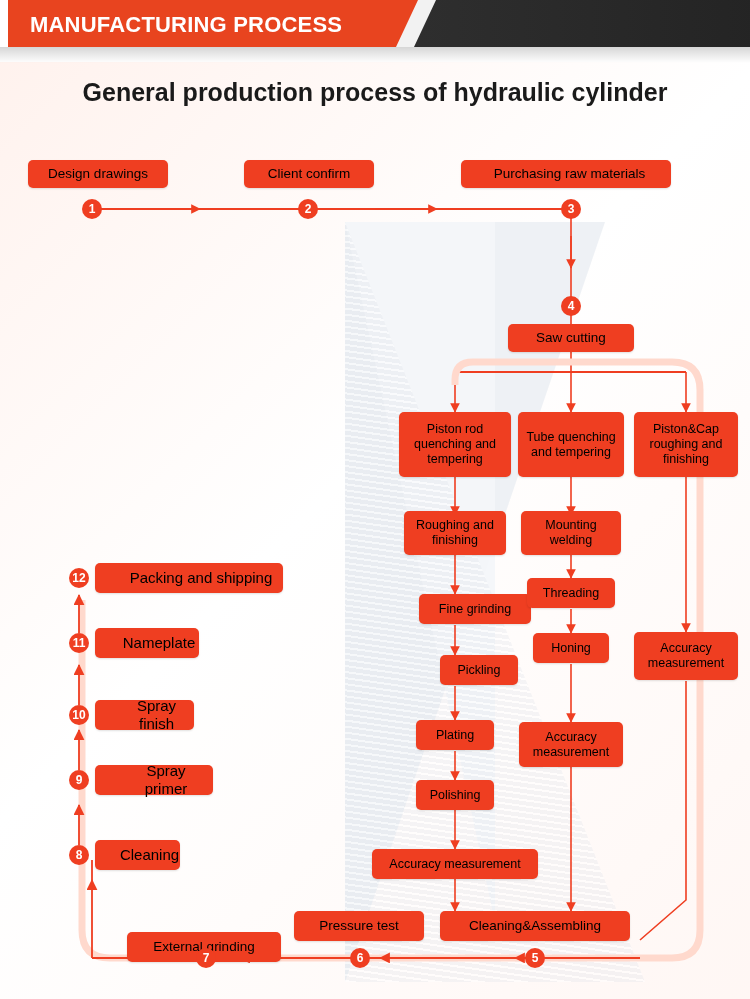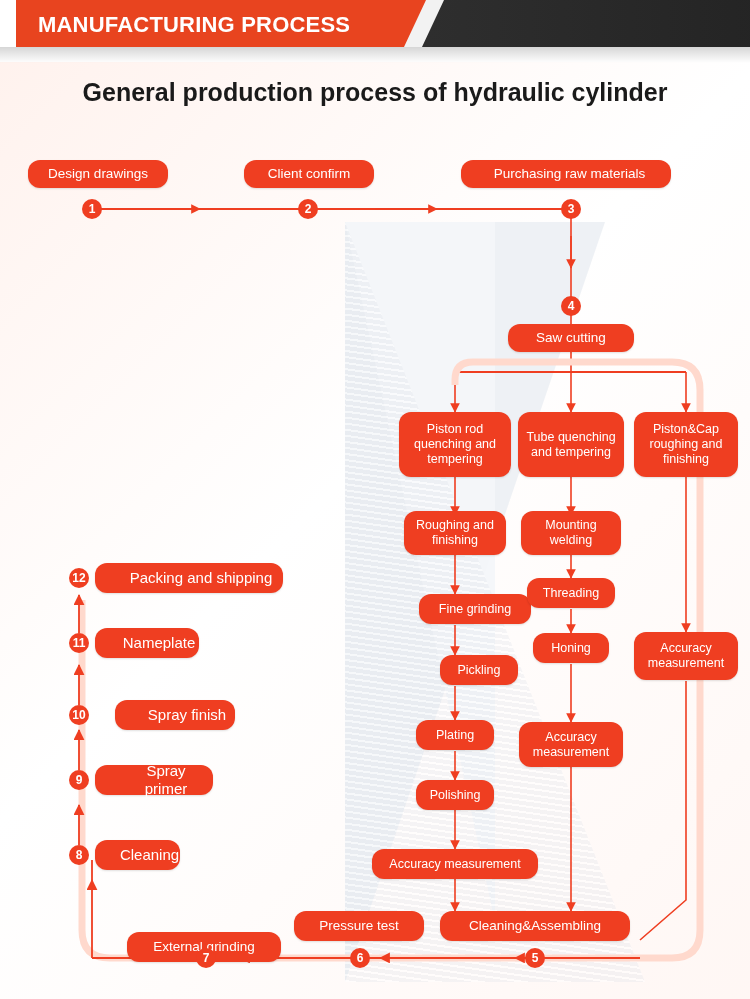--- a/index.html
+++ b/index.html
@@ -35,21 +35,21 @@
   }
   #bg-lines{
     position:absolute;left:345px;top:222px;width:300px;height:760px;
     background:repeating-linear-gradient(8deg, rgba(255,255,255,0.9) 0 2px, rgba(222,226,233,0.55) 2px 6px);
     clip-path:polygon(0 0, 100% 100%, 0 100%);
     z-index:0;opacity:.55;
   }
 
   
   #header{
-    position:absolute;left:16px;top:0;width:694px;height:50px;z-index:5;
+    position:absolute;left:8px;top:0;width:694px;height:50px;z-index:5;
   }
   #header-dark{
     position:absolute;left:0;top:0;width:750px;height:47px;
     background:linear-gradient(90deg,#3a3a3a 0%,#2e2e2e 55%,#242424 100%);
   }
   #header-red{
     position:absolute;left:0;top:0;width:420px;height:47px;
     background:#e8441f;
     clip-path:polygon(0 0, 420px 0, 390px 47px, 0 47px);
   }
@@ -73,22 +73,22 @@
     font-size:25px;font-weight:bold;color:#1a1a1a;z-index:4;
   }
 
   
   #diagram{position:absolute;left:0;top:0;width:750px;height:999px;z-index:3;}
   svg#wires{position:absolute;left:0;top:0;width:750px;height:999px;z-index:2;}
 
   .node{
     position:absolute;
     background:#ef3e21;
-    color:#ffffff;
-    border-radius:12px;
+    color:#000000;
+    border-radius:5px;
     font-size:13.5px;
     text-align:center;
     display:flex;align-items:center;justify-content:center;
     line-height:1.18;
     box-sizing:border-box;
     padding:4px 8px;
     z-index:3;
     box-shadow:0 1px 2px rgba(0,0,0,0.12);
   }
   .node.lg{font-size:15px;padding-left:32px;}
@@ -219,21 +219,21 @@
   <div class="node" style="left:127px;top:932px;width:154px;height:30px;">External grinding</div>
   <div class="node" style="left:294px;top:911px;width:130px;height:30px;">Pressure test</div>
   <div class="node" style="left:440px;top:911px;width:190px;height:30px;">Cleaning&amp;Assembling</div>
 
   <div class="step-num" style="left:525px;top:948px;">5</div>
   <div class="step-num" style="left:350px;top:948px;">6</div>
   <div class="step-num" style="left:196px;top:948px;">7</div>
 
   <div class="node lg" style="left:95px;top:840px;width:85px;height:30px;">Cleaning</div>
   <div class="node lg" style="left:95px;top:765px;width:118px;height:30px;">Spray primer</div>
-  <div class="node lg" style="left:95px;top:700px;width:120px;height:30px;margin-left:20px;">Spray finish</div>
+  <div class="node lg" style="left:95px;top:700px;width:99px;height:30px;">Spray finish</div>
   <div class="node lg" style="left:95px;top:628px;width:104px;height:30px;">Nameplate</div>
   <div class="node lg" style="left:95px;top:563px;width:188px;height:30px;">Packing and shipping</div>
 
   <div class="step-num" style="left:69px;top:845px;">8</div>
   <div class="step-num" style="left:69px;top:770px;">9</div>
   <div class="step-num" style="left:69px;top:705px;">10</div>
   <div class="step-num" style="left:69px;top:633px;">11</div>
   <div class="step-num" style="left:69px;top:568px;">12</div>
 
 </div>

